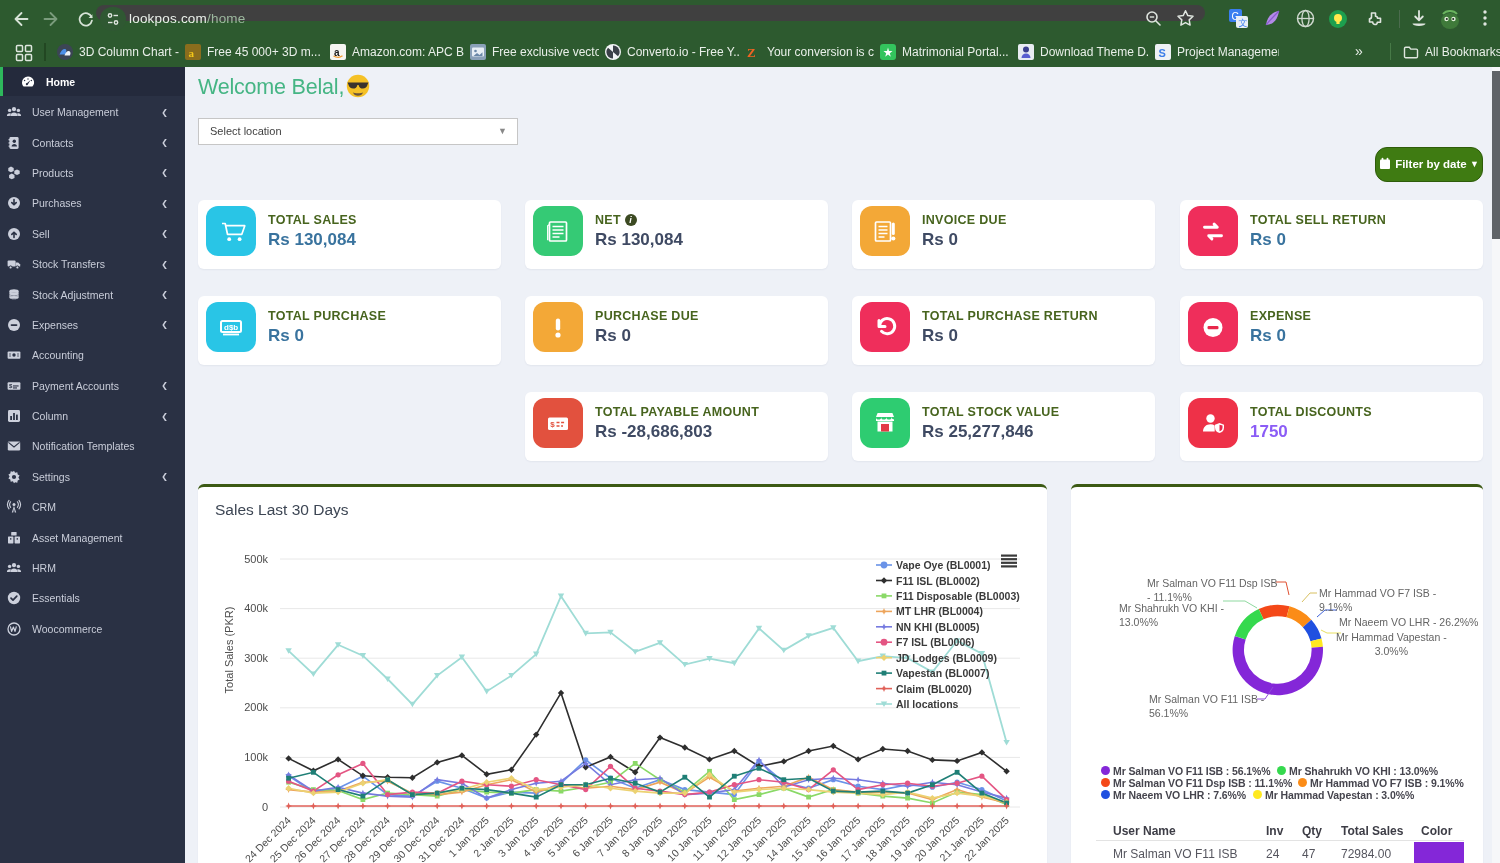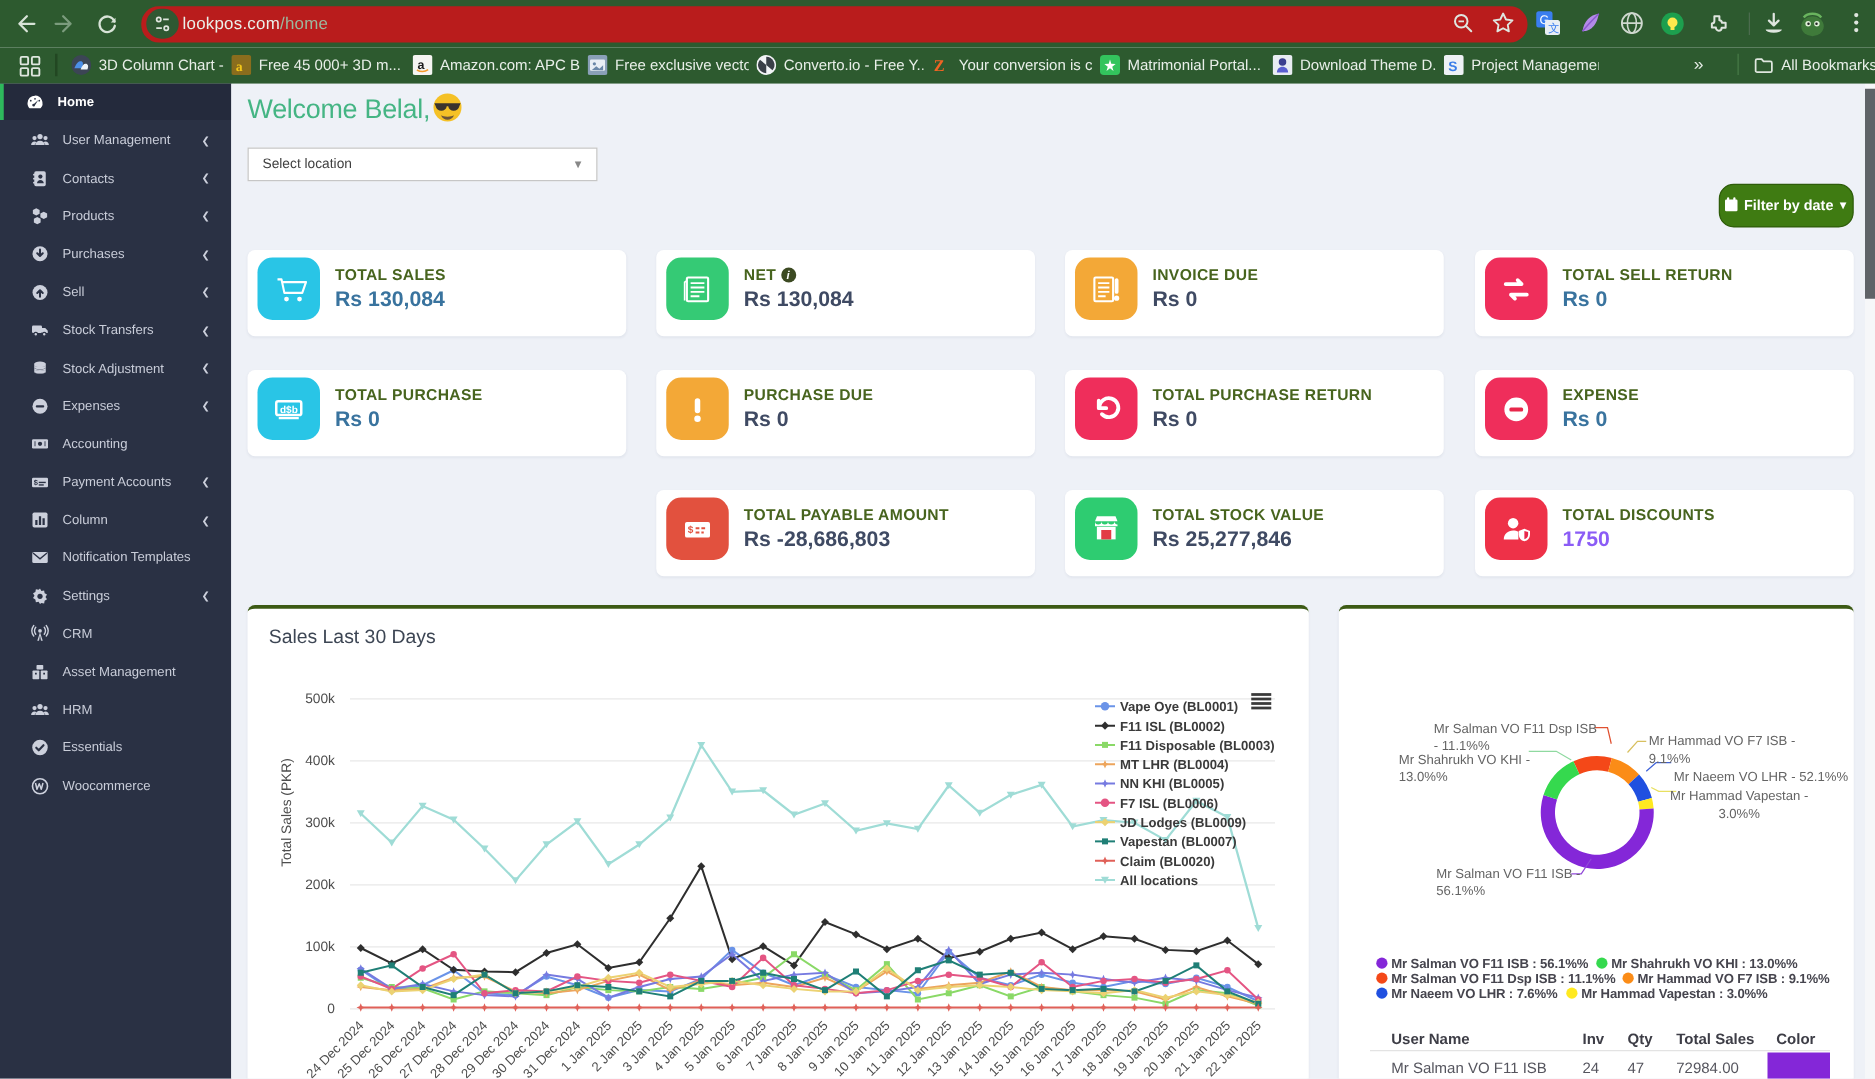--- a/index.html
+++ b/index.html
@@ -1,34 +1,34 @@
 <!DOCTYPE html>
 <html><head><meta charset="utf-8">
 <style>
 *{margin:0;padding:0;box-sizing:border-box}
 body{width:1500px;height:863px;overflow:hidden;font-family:"Liberation Sans",sans-serif;background:#eef1f7}
 .toolbar{position:relative;width:1500px;height:38px;background:#2d5a2f}
 .nav-ic{position:absolute;top:11px}
-.omnibox{position:absolute;left:113px;top:5px;width:1109px;height:29px;border-radius:14px;background:#b91c1c}
+.omnibox{position:absolute;left:96px;top:5px;width:1109px;height:16px;border-radius:14px;background:#404040}
 .url{position:absolute;left:33px;top:6px;font-size:13.5px;color:#e9efe9;letter-spacing:.2px}
 .url b{font-weight:normal;color:#eaf0ea}
 .ext{position:absolute;top:8px}
 .bmbar{position:relative;width:1500px;height:29px;background:#2d5a2f}
 .bm-grid{position:absolute;left:15px;top:6px}
 .bm{position:absolute;top:6px;display:flex;align-items:center;gap:6px;font-size:12px;color:#e9efe9;white-space:nowrap;overflow:hidden}
 .page{position:relative;width:1500px;height:796px;display:flex}
 .sidebar{width:185px;height:796px;background:#2a3144;flex:none}
-.mi{height:30.4px;display:flex;align-items:center;padding-left:24px;gap:10px;position:relative}
+.mi{height:30.4px;display:flex;align-items:center;padding-left:6px;gap:10px;position:relative}
 .mi .mt{font-size:10.5px;color:#c9cdd9}
 .mi.active{background:#242a3c;border-left:3px solid #2eb85c;padding-left:17px;height:29px;margin-bottom:1px}
 .mi.active .mt{color:#fff;font-weight:bold}
 .arr{position:absolute;right:17px;font-size:8px;color:#ccd0dc}
 .main{position:relative;flex:1;background:#eef1f7;overflow:hidden}
 .welcome{position:absolute;left:13px;top:7px;font-size:21.5px;letter-spacing:-.2px;color:#45b584}
-.selbox{position:absolute;left:13px;top:51px;width:280px;height:27px;background:#fff;border:1px solid #c6c6c6;border-radius:0;font-size:11px;color:#3f3f3f;line-height:25px;padding-left:11px}
+.selbox{position:absolute;left:13px;top:51px;width:320px;height:27px;background:#fff;border:1px solid #c6c6c6;border-radius:0;font-size:11px;color:#3f3f3f;line-height:25px;padding-left:11px}
 .selbox .caret{position:absolute;right:10px;top:0;color:#888;font-size:9px}
 .fbtn{position:absolute;right:9px;top:80px;height:35px;width:108px;border-radius:12px;background:#3f7b12;border:1px solid #2e5c0a;color:#fff;font-size:11.5px;font-weight:bold;line-height:21px;padding:0;text-align:center;font-family:"Liberation Sans",sans-serif}
 .kcard{position:absolute;width:303px;height:69px;background:#fff;border-radius:6px;box-shadow:0 1px 2px rgba(40,50,80,.06)}
 .kic{position:absolute;left:8px;top:6px;width:50px;height:50px;border-radius:12px;display:flex;align-items:center;justify-content:center}
 .klab{position:absolute;left:70px;top:13px;font-size:12.5px;font-weight:bold;color:#47641e;letter-spacing:.3px}
 .kval{position:absolute;left:70px;top:30px;font-size:17px;font-weight:bold}
 .info{display:inline-block;width:12px;height:12px;border-radius:6px;background:#3c4a22;color:#fff;font-size:9px;text-align:center;line-height:12px;font-style:italic;font-weight:bold;vertical-align:1px}
 .chcard{position:absolute;background:#fff;border-radius:6px 6px 0 0;border-top:3px solid #3c5a14;box-shadow:0 1px 2px rgba(40,50,80,.06)}
 .chtitle{position:absolute;left:17px;top:14px;font-size:15.5px;color:#3d4654}
 .dtitle{position:absolute;left:0;top:17px;width:100%;text-align:center;font-size:24.5px;font-weight:bold;color:#3e4248;letter-spacing:.3px}
@@ -917,21 +917,21 @@
 <path d="M205 95l10 0 3 13" stroke="#e05030" stroke-width="1" fill="none"></path>
           <path d="M152 114l22 0 12 7" stroke="#8fd9a0" stroke-width="1" fill="none"></path>
           <path d="M246 106l-7 0-8 9" stroke="#d8c060" stroke-width="1" fill="none"></path>
           <path d="M266 123l-12 0-8 7" stroke="#3f62d8" stroke-width="1" fill="none"></path>
           <path d="M270 146l-14 0-6 -3" stroke="#e8e060" stroke-width="1" fill="none"></path>
           <path d="M186 212l8 0 8 -12" stroke="#9048d8" stroke-width="1" fill="none"></path>
 </svg>
 <div class="dlab" style="left:76px;top:90px;text-align:left">Mr Salman VO F11 Dsp ISB<br>- 11.1%%</div>
         <div class="dlab" style="left:48px;top:115px;text-align:left">Mr Shahrukh VO KHI -<br>13.0%%</div>
         <div class="dlab" style="left:248px;top:100px;text-align:left">Mr Hammad VO F7 ISB -<br>9.1%%</div>
-        <div class="dlab" style="left:268px;top:129px;text-align:left">Mr Naeem VO LHR - 52.1%%</div>
+        <div class="dlab" style="left:268px;top:129px;text-align:left">Mr Naeem VO LHR - 26.2%%</div>
         <div class="dlab" style="left:265px;top:144px;text-align:center">Mr Hammad Vapestan -<br>3.0%%</div>
         <div class="dlab" style="left:78px;top:206px;text-align:left">Mr Salman VO F11 ISB -<br>56.1%%</div>
 <div class="dleg" style="top:278px">
           <span class="dot" style="left:30px;background:#8427d8"></span>
           <span class="dlt" style="left:42px">Mr Salman VO F11 ISB : 56.1%%</span>
           <span class="dot" style="left:206px;background:#35d94e"></span>
           <span class="dlt" style="left:218px">Mr Shahrukh VO KHI : 13.0%%</span>
         </div>
         <div class="dleg" style="top:290px">
           <span class="dot" style="left:30px;background:#f44818"></span>

